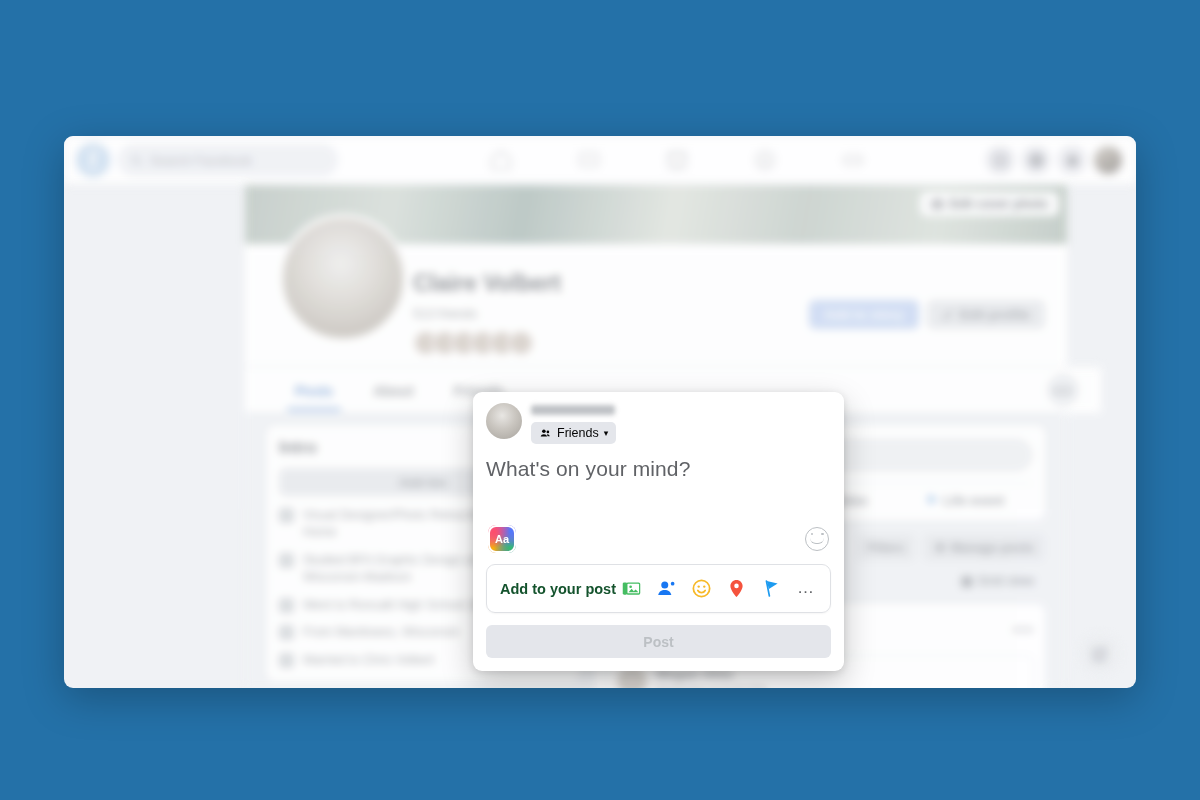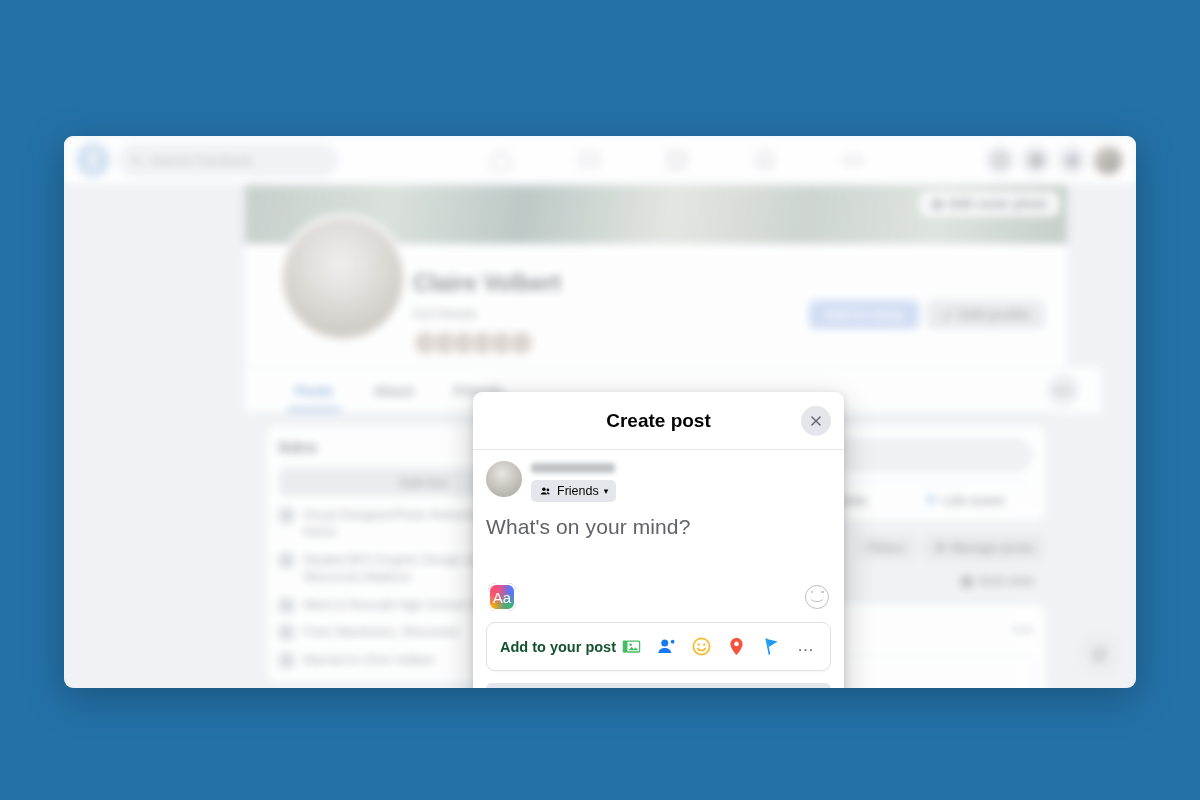--- a/index.html
+++ b/index.html
@@ -415,21 +415,21 @@
   .aa-btn {
     width: 28px; height: 28px;
     border-radius: 8px;
     background:
       radial-gradient(circle at 22% 25%, #ff4d6a 0%, transparent 55%),
       radial-gradient(circle at 80% 22%, #4a7bff 0%, transparent 55%),
       radial-gradient(circle at 80% 80%, #2fc16a 0%, transparent 55%),
       radial-gradient(circle at 20% 82%, #ffb300 0%, transparent 55%),
       linear-gradient(135deg,#ff5c8d,#7b4dff);
     display: flex; align-items: center; justify-content: center;
-    color: #fff; font-size: 15px; font-weight: normal;
+    color: #fff; font-size: 11px; font-weight: bold;
     box-shadow: 0 0 0 2px #fff inset;
   }
   .emoji-btn {
     width: 22px; height: 22px;
     border-radius: 50%;
     border: 1.6px solid #bcc0c4;
     position: relative;
   }
   .emoji-btn::before, .emoji-btn::after {
     content: "";
@@ -694,28 +694,20 @@
     <div class="fab">
       <svg width="18" height="18" viewBox="0 0 24 24">
         <path fill="none" stroke="#aaadb2" stroke-width="1.8" d="M19 13v6a2 2 0 01-2 2H5a2 2 0 01-2-2V7a2 2 0 012-2h6"></path>
         <path fill="none" stroke="#aaadb2" stroke-width="1.8" d="M17 3l4 4-9 9H8v-4l9-9z"></path>
       </svg>
     </div>
   </div>
 
   <div class="modal">
 
-    <div class="modal-head">
-      <div class="modal-title">Create post</div>
-      <div class="modal-close">
-        <svg width="14" height="14" viewBox="0 0 24 24">
-          <path stroke="#5e6167" stroke-width="2.3" stroke-linecap="round" d="M5 5l14 14M19 5L5 19"></path>
-        </svg>
-      </div>
-    </div>
 
     <div class="modal-body">
 
       <div class="author-row">
         <div class="author-av"></div>
         <div>
           <div class="author-name-blur" style="font-size:0;">Claire Volbert</div>
           <div class="aud-pill">
             <svg width="13" height="13" viewBox="0 0 24 24">
               <circle cx="9" cy="8" r="3.3" fill="#050505"></circle>

